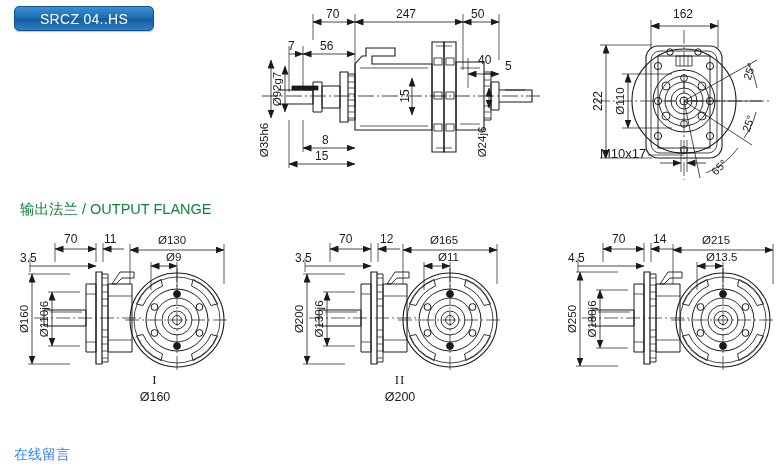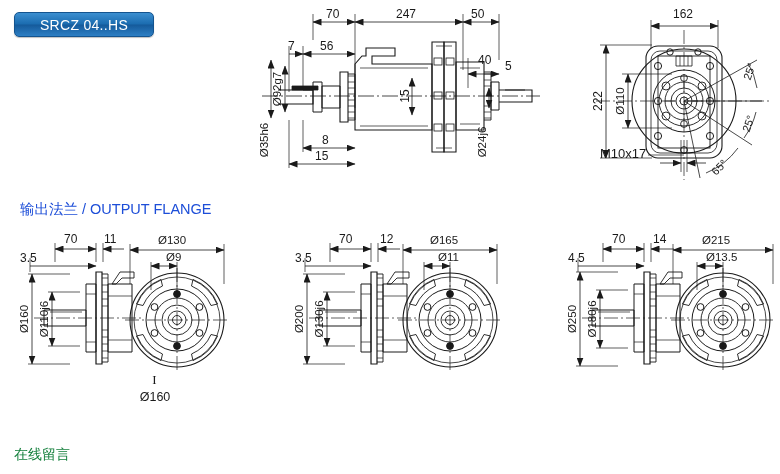--- a/index.html
+++ b/index.html
@@ -32,40 +32,39 @@
     border-radius: 5px;
     background: linear-gradient(to bottom, #3c8fd0 0%, #1b6cb0 48%, #155a9b 52%, #2d7fc4 100%);
     border: 1px solid #14548f;
     box-shadow: 0 1px 1px rgba(0,0,0,0.25);
     color: #ffffff;
     font-size: 14px;
     line-height: 25px;
     text-align: center;
     letter-spacing: 0.3px;
     box-sizing: border-box;
-    margin-top: 6px;
   }
 
   
   .section-heading {
     position: absolute;
     left: 20px;
     top: 200px;
     font-size: 14.5px;
-    color: #1d4ed8;
+    color: #15803d;
     white-space: nowrap;
   }
 
   
   .bottom-link {
     position: absolute;
     left: 14px;
     top: 446px;
     font-size: 14px;
-    color: #15803d;
+    color: #3b82f6;
     white-space: nowrap;
   }
 
   
   .drawing {
     position: absolute;
     left: 0;
     top: 0;
     width: 780px;
     height: 474px;
@@ -506,14 +505,18 @@
       <line x1="697" y1="266" x2="723" y2="266" stroke="#1a1a1a" stroke-width="0.8" marker-start="url(#ahs)" marker-end="url(#ah)"></line>
       <text x="702" y="244" font-size="11.5">Ø215</text>
       <text x="706" y="261" font-size="11.5">Ø13.5</text>
     </g>
   </svg>
 
   <div class="flange-caption" id="cap-1">
     <span class="roman">I</span>
     <span class="dia">Ø160</span>
   </div>
+  <div class="flange-caption" id="cap-2">
+    <span class="roman">II</span>
+    <span class="dia">Ø200</span>
+  </div>
 
 </div>
 
 </body></html>

